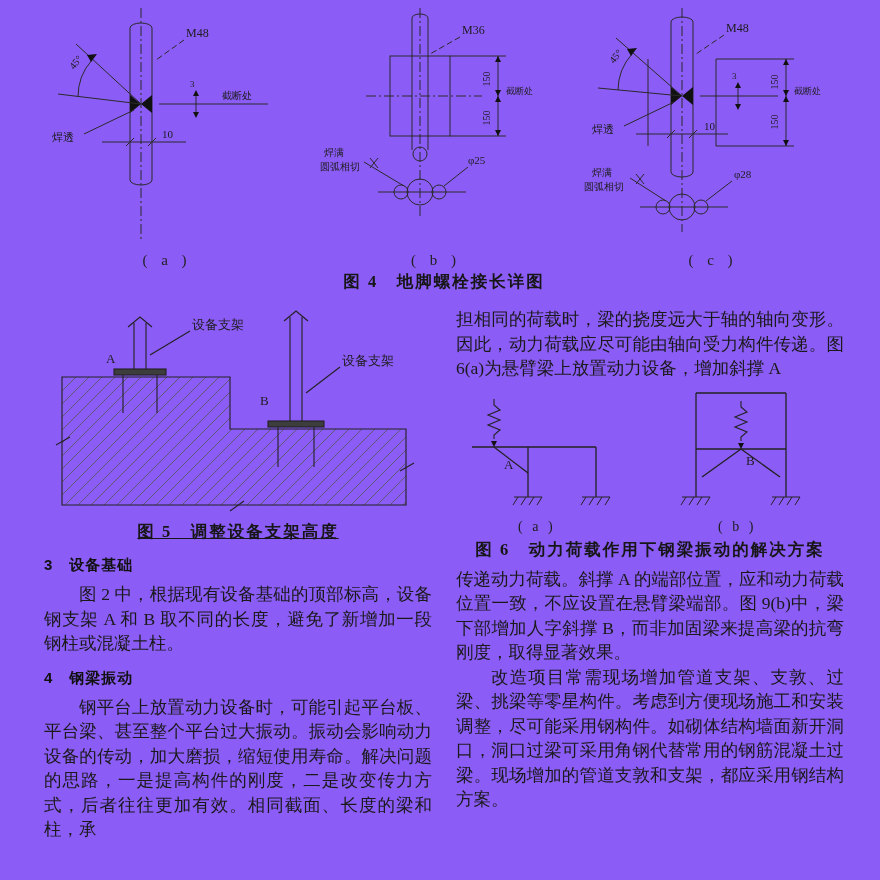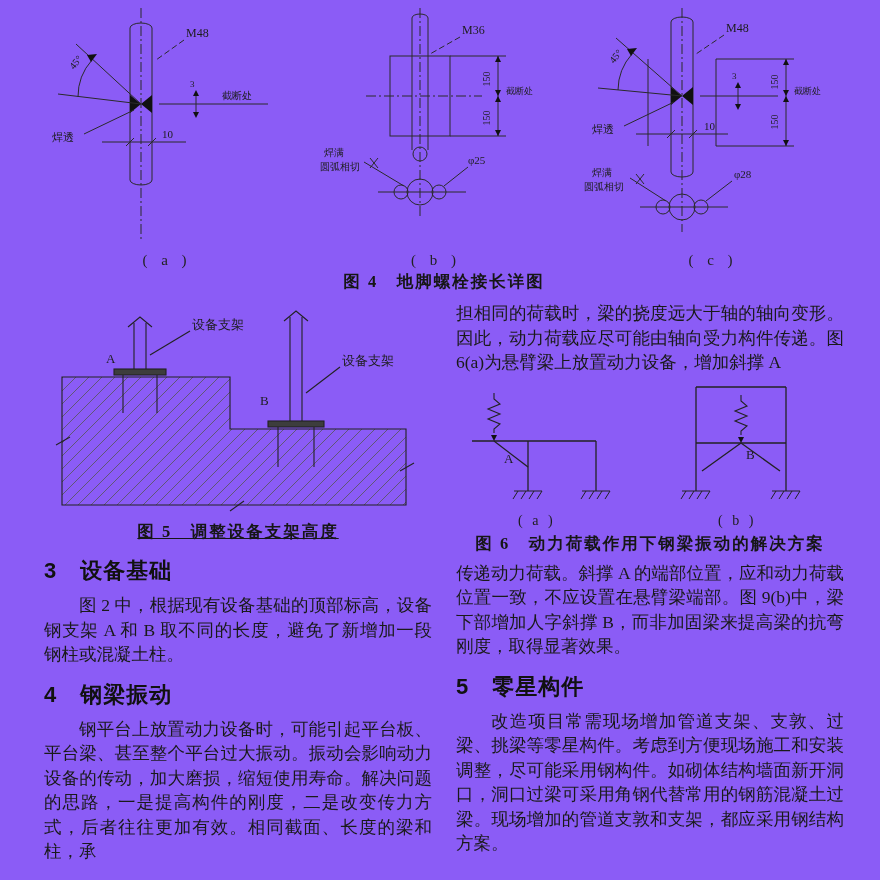--- a/index.html
+++ b/index.html
@@ -14,29 +14,29 @@
   .f4-row { display:flex; justify-content:space-between; align-items:flex-start; }
   .f4-cell { display:flex; flex-direction:column; align-items:center; }
   .sub-label { font-size:15px; letter-spacing:5px; color:#222; margin-top:0px; text-align:center; }
   .fig-caption { text-align:center; font-size:16.5px; font-weight:bold; letter-spacing:2px; color:#161616; }
   .f4-caption { margin-top:2px; }
   .columns { display:flex; gap:24px; margin-top:8px; }
   .col { width:388px; }
   .col p { font-size:17.5px; line-height:24.5px; text-align:justify; color:#1a1a1a; }
   .col p.ind { text-indent:2em; }
   .sec-heading {
-    font-size:22px; font-weight:bold; color:#111;
+    font-size:15px; font-weight:bold; color:#111;
     font-family:"Liberation Sans", sans-serif;
     margin:13px 0 7px 0; letter-spacing:1px;
   }
   .fig5-block { margin-top:4px; margin-bottom:10px; }
   .fig6-block { margin-top:4px; margin-bottom:6px; }
   .fig5-block .fig-caption { margin-top:4px;text-decoration:underline; }
   .fig6-block .fig-caption { margin-top:2px; }
-  .rc-first { }
+  .rc-first { margin-top:6px; }
 </style>
 </head>
 <body>
 
 <div class="page">
 
   <div class="f4-row">
 
     <div class="f4-cell">
       <svg width="246" height="248" viewBox="0 0 246 248">
@@ -317,17 +317,16 @@
           </g>
           <text x="48" y="84" font-size="13">A</text>
           <text x="290" y="80" font-size="13">B</text>
           <text x="62" y="146" font-size="14" letter-spacing="3">( a )</text>
           <text x="262" y="146" font-size="14" letter-spacing="3">( b )</text>
         </svg>
         <div class="fig-caption">图 6　动力荷载作用下钢梁振动的解决方案</div>
       </div>
 
       <p>传递动力荷载。斜撑 A 的端部位置，应和动力荷载位置一致，不应设置在悬臂梁端部。图 9(b)中，梁下部增加人字斜撑 B，而非加固梁来提高梁的抗弯刚度，取得显著效果。</p>
-      <div class="sec-heading">5　零星构件</div>
       <p class="ind">改造项目常需现场增加管道支架、支敦、过梁、挑梁等零星构件。考虑到方便现场施工和安装调整，尽可能采用钢构件。如砌体结构墙面新开洞口，洞口过梁可采用角钢代替常用的钢筋混凝土过梁。现场增加的管道支敦和支架，都应采用钢结构方案。</p>
     </div>
   </div>
 </div>
 
 </body></html>

